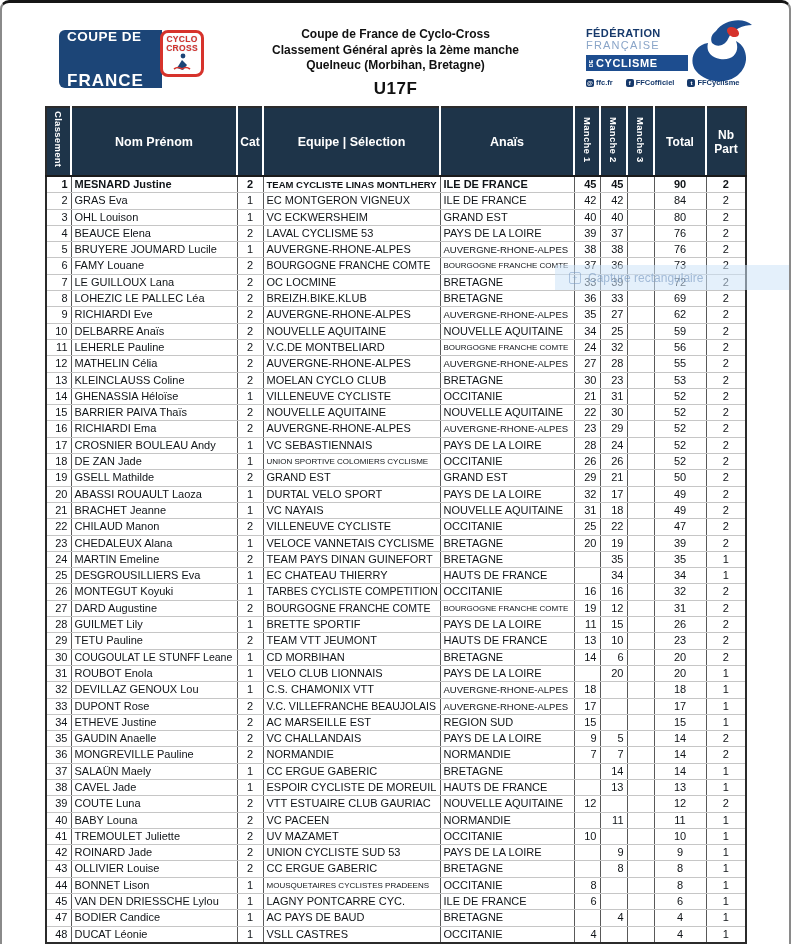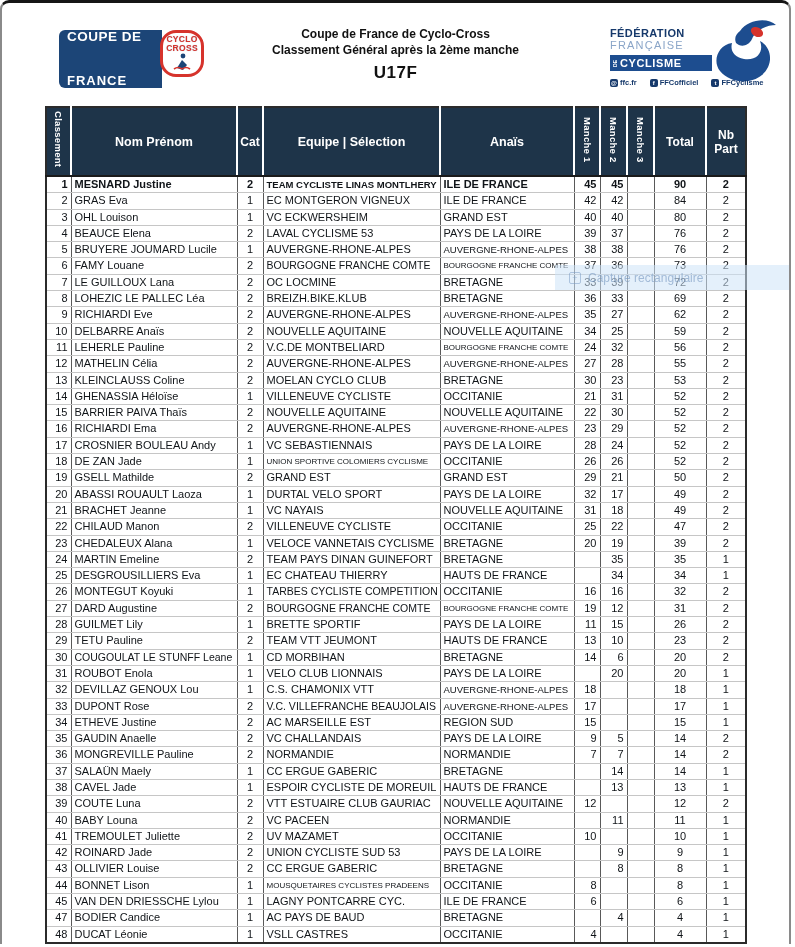--- a/index.html
+++ b/index.html
@@ -12,27 +12,27 @@
   
   .doc-header{position:absolute;left:0;top:0;width:100%;height:103px;}
   .center-block{position:absolute;left:0;right:0;top:24px;text-align:center;color:#111;}
   .center-block .tl{font-size:12px;font-weight:bold;line-height:15.5px;}
   .cat-title{font-size:17px;font-weight:bold;margin-top:5px;letter-spacing:.5px;}
   
   .logo-left{position:absolute;left:57px;top:27px;display:flex;}
   .cdf-box{width:103px;height:58px;background:var(--logo_blue);border-radius:6px 0 0 6px;
     display:flex;flex-direction:column;justify-content:center;padding-left:8px;box-sizing:border-box;}
   .cdf-l1{color:#fff;font-weight:bold;font-size:13.5px;line-height:14px;letter-spacing:.5px;}
-  .cdf-l2{color:#fff;font-weight:bold;font-size:13px;line-height:17px;letter-spacing:1px;margin-top:28px;}
-  .cx-badge{width:44px;height:47px;background:#fff;border:3px solid var(--logo_red);border-radius:16px;
+  .cdf-l2{color:#fff;font-weight:bold;font-size:17px;line-height:17px;letter-spacing:1px;margin-top:28px;}
+  .cx-badge{width:44px;height:47px;background:#fff;border:3px solid var(--logo_red);border-radius:8px;
     margin-left:-2px;box-sizing:border-box;display:flex;flex-direction:column;align-items:center;padding-top:2px;}
   .cx-l{color:var(--logo_red);font-weight:bold;font-size:8.5px;line-height:8.5px;letter-spacing:.3px;
     text-shadow:0 0 1px rgba(28,69,119,.35);}
   
-  .logo-right{position:absolute;left:608px;top:18px;width:175px;height:72px;}
+  .logo-right{position:absolute;left:584px;top:18px;width:175px;height:72px;}
   .ffc-text{position:absolute;left:0;top:6px;width:100px;}
   .ffc-l1{color:var(--ffc_navy);font-weight:bold;font-size:11px;line-height:12px;letter-spacing:.4px;}
   .ffc-l2{color:#8aa5c8;font-size:11px;line-height:13px;letter-spacing:1.2px;}
   .ffc-bar{margin-top:3px;width:102px;height:16px;background:var(--ffc_blue);display:flex;align-items:center;}
   .ffc-de{color:#fff;font-size:5px;line-height:5px;writing-mode:vertical-rl;transform:rotate(180deg);
     margin:0 2px 0 3px;font-weight:bold;}
   .ffc-bar-txt{color:#fff;font-weight:bold;font-size:11px;letter-spacing:.6px;}
   .ffc-swoosh{position:absolute;left:100px;top:-4px;}
   .socials{position:absolute;left:0;top:57px;display:flex;align-items:center;gap:13px;white-space:nowrap;}
   .soc{display:flex;align-items:center;gap:2px;color:var(--ffc_navy);font-size:7.5px;font-weight:bold;}
@@ -82,20 +82,21 @@
           <path d="M7 16 L12 8 L17 13 L13 18 Z" fill="#1c4577"></path>
           <path d="M4 17 q4 -3 8 0" stroke="#d6332c" stroke-width="1.6" fill="none"></path>
           <path d="M12 17 q4 -3 8 0" stroke="#d6332c" stroke-width="1.6" fill="none"></path>
         </svg>
       </div>
     </div>
 
     <div class="center-block">
       <div class="tl">Coupe de France de Cyclo-Cross</div>
       <div class="tl">Classement Général après la 2ème manche</div>
+      <div class="tl">Quelneuc (Morbihan, Bretagne)</div>
       <div class="cat-title">U17F</div>
     </div>
 
     <div class="logo-right">
       <div class="ffc-text">
         <div class="ffc-l1">FÉDÉRATION</div>
         <div class="ffc-l2">FRANÇAISE</div>
         <div class="ffc-bar">
           <span class="ffc-de">DE</span>
           <span class="ffc-bar-txt">CYCLISME</span>

